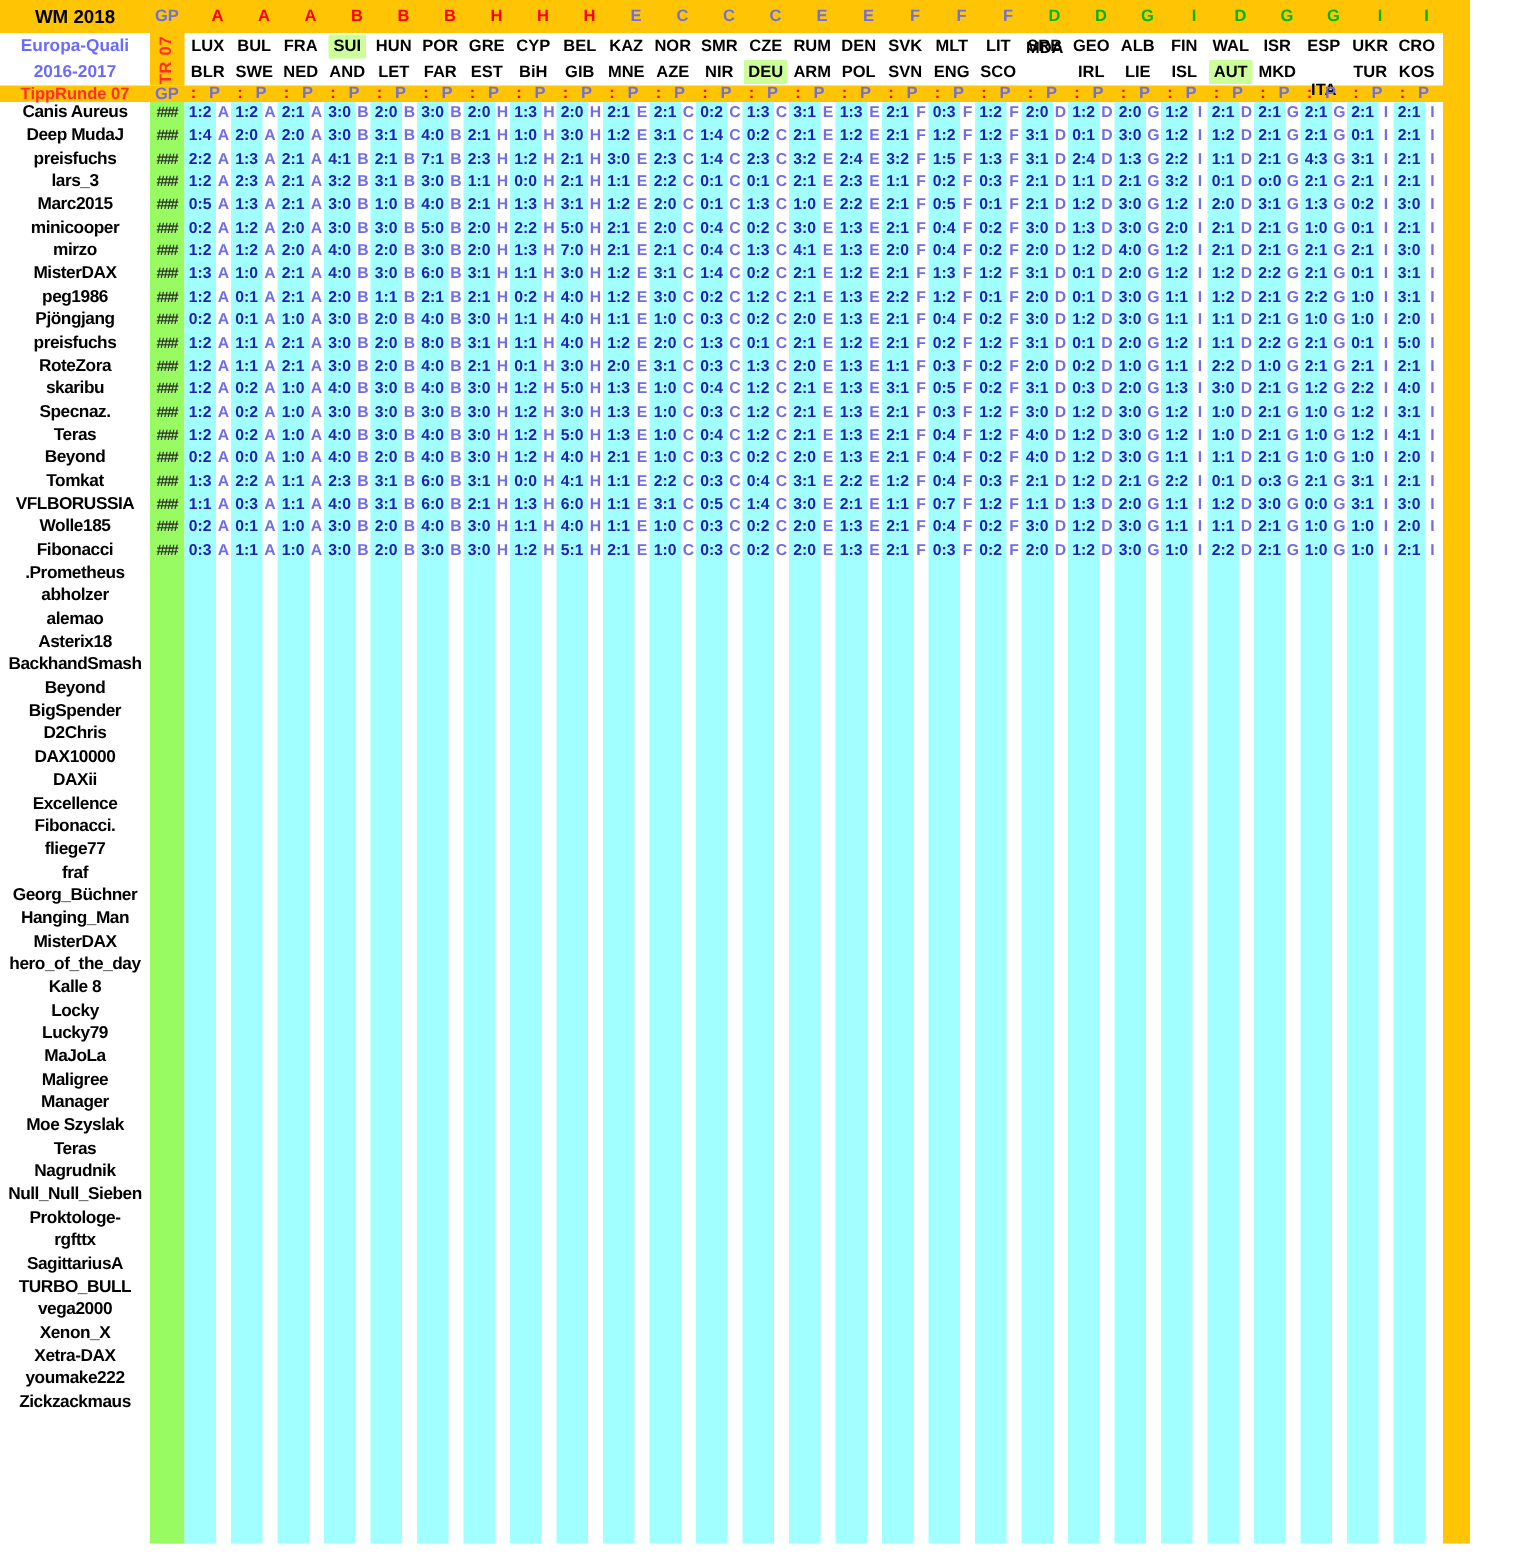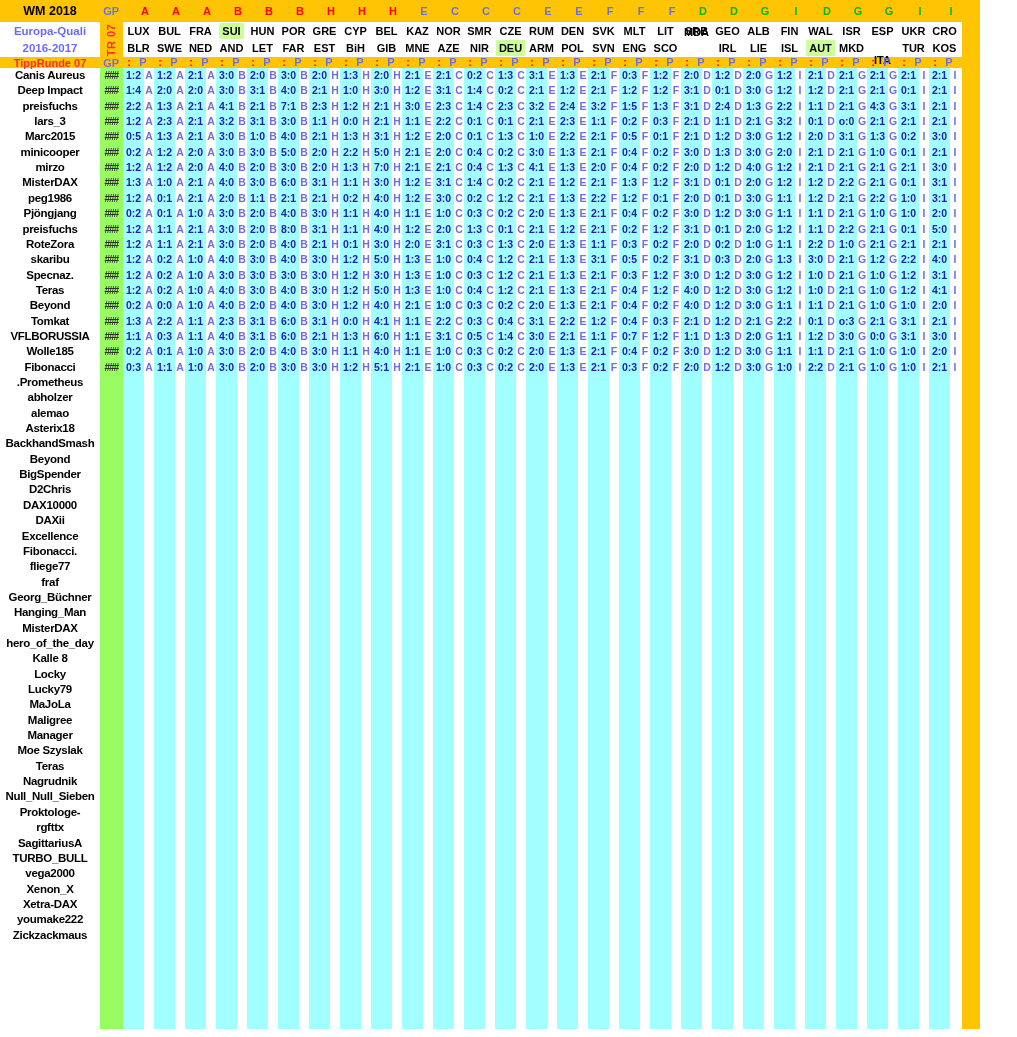--- a/index.html
+++ b/index.html
@@ -363,21 +363,21 @@
       <div class="abs ctr score" style="left: 805px; top: 68px; width: 21px; height: 15.35px; line-height: 15.35px; color: rgb(33, 33, 174);">2:1</div>
       <div class="abs ctr letter" style="left: 826px; top: 68px; width: 10px; height: 15.35px; line-height: 15.35px; color: rgb(111, 111, 223);">D</div>
       <div class="abs ctr score" style="left: 836px; top: 68px; width: 21px; height: 15.35px; line-height: 15.35px; color: rgb(33, 33, 174);">2:1</div>
       <div class="abs ctr letter" style="left: 857px; top: 68px; width: 10px; height: 15.35px; line-height: 15.35px; color: rgb(111, 111, 223);">G</div>
       <div class="abs ctr score" style="left: 867px; top: 68px; width: 21px; height: 15.35px; line-height: 15.35px; color: rgb(33, 33, 174);">2:1</div>
       <div class="abs ctr letter" style="left: 888px; top: 68px; width: 10px; height: 15.35px; line-height: 15.35px; color: rgb(111, 111, 223);">G</div>
       <div class="abs ctr score" style="left: 898px; top: 68px; width: 21px; height: 15.35px; line-height: 15.35px; color: rgb(33, 33, 174);">2:1</div>
       <div class="abs ctr letter" style="left: 919px; top: 68px; width: 10px; height: 15.35px; line-height: 15.35px; color: rgb(111, 111, 223);">I</div>
       <div class="abs ctr score" style="left: 929px; top: 68px; width: 21px; height: 15.35px; line-height: 15.35px; color: rgb(33, 33, 174);">2:1</div>
       <div class="abs ctr letter" style="left: 950px; top: 68px; width: 10px; height: 15.35px; line-height: 15.35px; color: rgb(111, 111, 223);">I</div>
-      <div class="abs ctr pname" style="left: 0px; top: 83.35px; width: 100px; height: 15.35px; line-height: 15.35px;">Deep Impact</div>
+      <div class="abs ctr pname" style="left: 0px; top: 83.35px; width: 100px; height: 15.35px; line-height: 15.35px;">Deep MudaJ</div>
       <div class="abs ctr gp-cell" style="left: 100px; top: 83.35px; width: 22.5px; height: 15.35px; line-height: 15.35px;">###</div>
       <div class="abs ctr score" style="left: 123px; top: 83.35px; width: 21px; height: 15.35px; line-height: 15.35px; color: rgb(33, 33, 174);">1:4</div>
       <div class="abs ctr letter" style="left: 144px; top: 83.35px; width: 10px; height: 15.35px; line-height: 15.35px; color: rgb(111, 111, 223);">A</div>
       <div class="abs ctr score" style="left: 154px; top: 83.35px; width: 21px; height: 15.35px; line-height: 15.35px; color: rgb(33, 33, 174);">2:0</div>
       <div class="abs ctr letter" style="left: 175px; top: 83.35px; width: 10px; height: 15.35px; line-height: 15.35px; color: rgb(111, 111, 223);">A</div>
       <div class="abs ctr score" style="left: 185px; top: 83.35px; width: 21px; height: 15.35px; line-height: 15.35px; color: rgb(33, 33, 174);">2:0</div>
       <div class="abs ctr letter" style="left: 206px; top: 83.35px; width: 10px; height: 15.35px; line-height: 15.35px; color: rgb(111, 111, 223);">A</div>
       <div class="abs ctr score" style="left: 216px; top: 83.35px; width: 21px; height: 15.35px; line-height: 15.35px; color: rgb(33, 33, 174);">3:0</div>
       <div class="abs ctr letter" style="left: 237px; top: 83.35px; width: 10px; height: 15.35px; line-height: 15.35px; color: rgb(111, 111, 223);">B</div>
       <div class="abs ctr score" style="left: 247px; top: 83.35px; width: 21px; height: 15.35px; line-height: 15.35px; color: rgb(33, 33, 174);">3:1</div>

